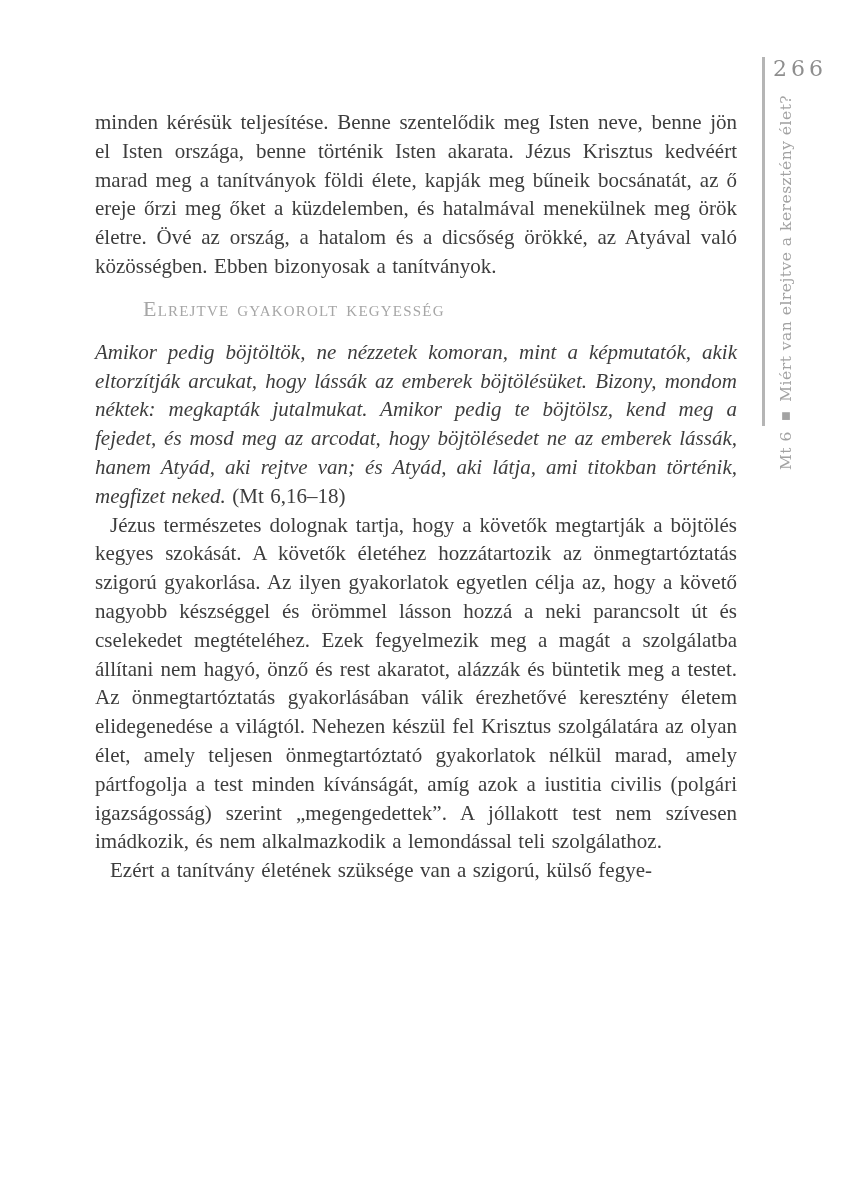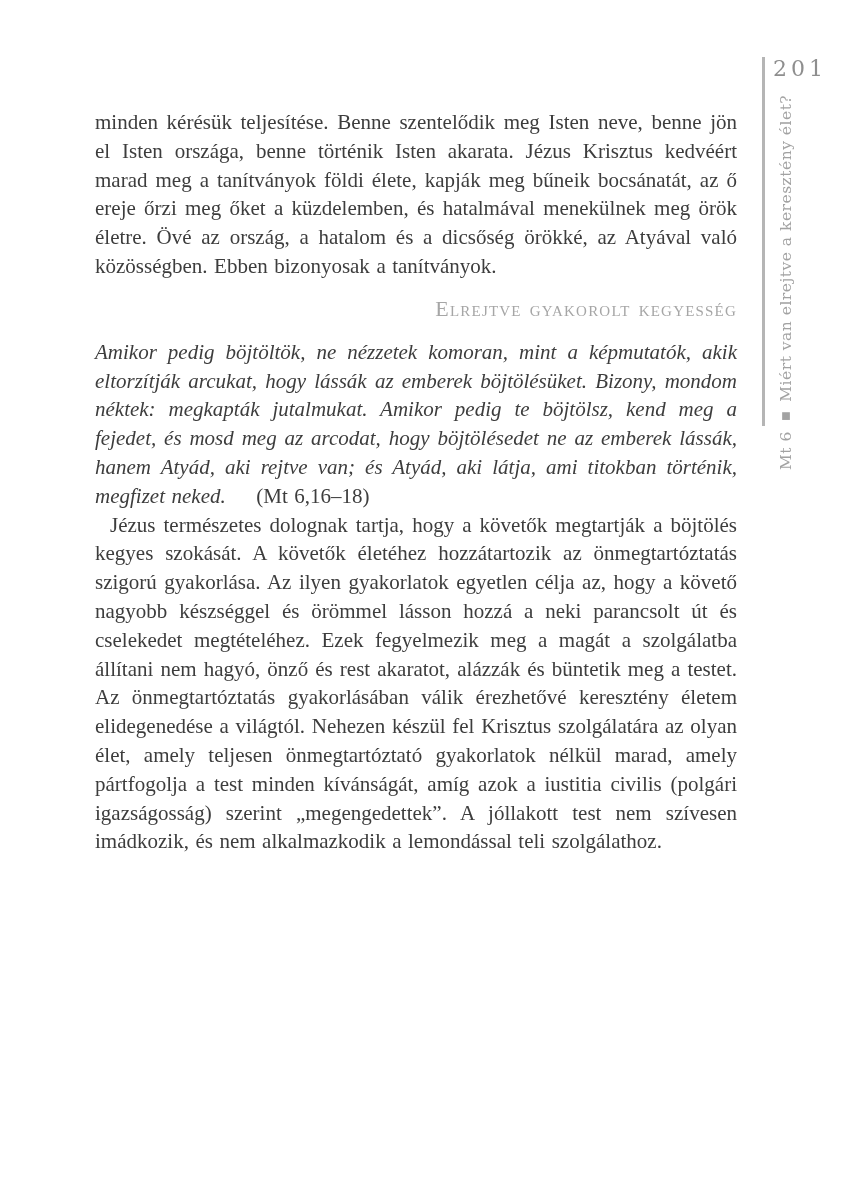--- a/index.html
+++ b/index.html
@@ -20,30 +20,30 @@
     font-size: 21px;
     line-height: 28.8px;
     color: #3d3d3d;
     text-align: justify;
     word-spacing: 0.06em;
   }
   .text-column p { margin: 0; text-indent: 15px; }
   .text-column p.flush { text-indent: 0; }
   .italic { }
   .quote { font-style: italic; }
-  .quote .reference { font-style: normal; margin-left: 24px; }
+  .quote .reference { font-style: normal; }
   .section-heading {
     margin: 16px 0 17px 48px;
     font-size: 22px;
     line-height: 24px;
     font-weight: normal;
     font-variant: small-caps;
     letter-spacing: 1.2px;
     color: #a6a6a6;
-    text-align: right;
+    text-align: left;
   }
   .margin-rule {
     position: absolute;
     left: 762px;
     top: 57px;
     width: 3px;
     height: 369px;
     background: #b5b5b5;
   }
   .page-number {
@@ -81,22 +81,23 @@
 
     <p class="flush"><span class="italic">minden kérésük teljesítése</span><span>. Benne szentelődik meg Isten neve, benne jön el Isten országa, benne történik Isten akarata. Jézus Krisztus kedvéért marad meg a tanítványok földi élete, kapják meg bűneik bocsánatát, az ő ereje őrzi meg őket a küzdelemben, és hatalmával menekülnek meg örök életre. Övé az ország, a hatalom és a dicsőség örökké, az Atyával való közösségben. Ebben bizonyosak a tanítványok.</span></p>
 
 
     <h2 class="section-heading">Elrejtve gyakorolt kegyesség</h2>
 
     <p class="quote flush"><span>Amikor pedig böjtöltök, ne nézzetek komoran, mint a képmutatók, akik eltorzítják arcukat, hogy lássák az emberek böjtölésüket. Bizony, mondom néktek: megkapták jutalmukat. Amikor pedig te böjtölsz, kend meg a fejedet, és mosd meg az arcodat, hogy böjtölésedet ne az emberek lássák, hanem Atyád, aki rejtve van; és Atyád, aki látja, ami titokban történik, megfizet neked.</span><span class="reference"> (Mt 6,16–18)</span></p>
 
     <p><span>Jézus természetes dolognak tartja, hogy a követők megtartják a böjtölés kegyes szokását. A követők életéhez hozzátartozik az önmegtartóztatás szigorú gyakorlása. Az ilyen gyakorlatok egyetlen célja az, hogy a követő nagyobb készséggel és örömmel lásson hozzá a neki parancsolt út és cselekedet megtételéhez. Ezek fegyelmezik meg a magát a szolgálatba állítani nem hagyó, önző és rest akaratot, alázzák és büntetik meg a testet. Az önmegtartóztatás gyakorlásában válik érezhetővé keresztény életem elidegenedése a világtól. Nehezen készül fel Krisztus szolgálatára az olyan élet, amely teljesen önmegtartóztató gyakorlatok nélkül marad, amely pártfogolja a test minden kívánságát, amíg azok a </span><span class="italic">iustitia civilis</span><span> (polgári igazságosság) szerint „megengedettek”. A jóllakott test nem szívesen imádkozik, és nem alkalmazkodik a lemondással teli szolgálathoz.</span></p>
 
+    <p>Ezért a tanítvány életének szüksége van a szigorú, külső fegye-</p>
 
   </div>
 
   <div class="margin-rule"></div>
 
-  <div class="page-number">201</div>
+  <div class="page-number">266</div>
 
   <div class="margin-title">Mt 6 ▪ Miért van elrejtve a keresztény élet?</div>
 
 </div>
 
 </body></html>

